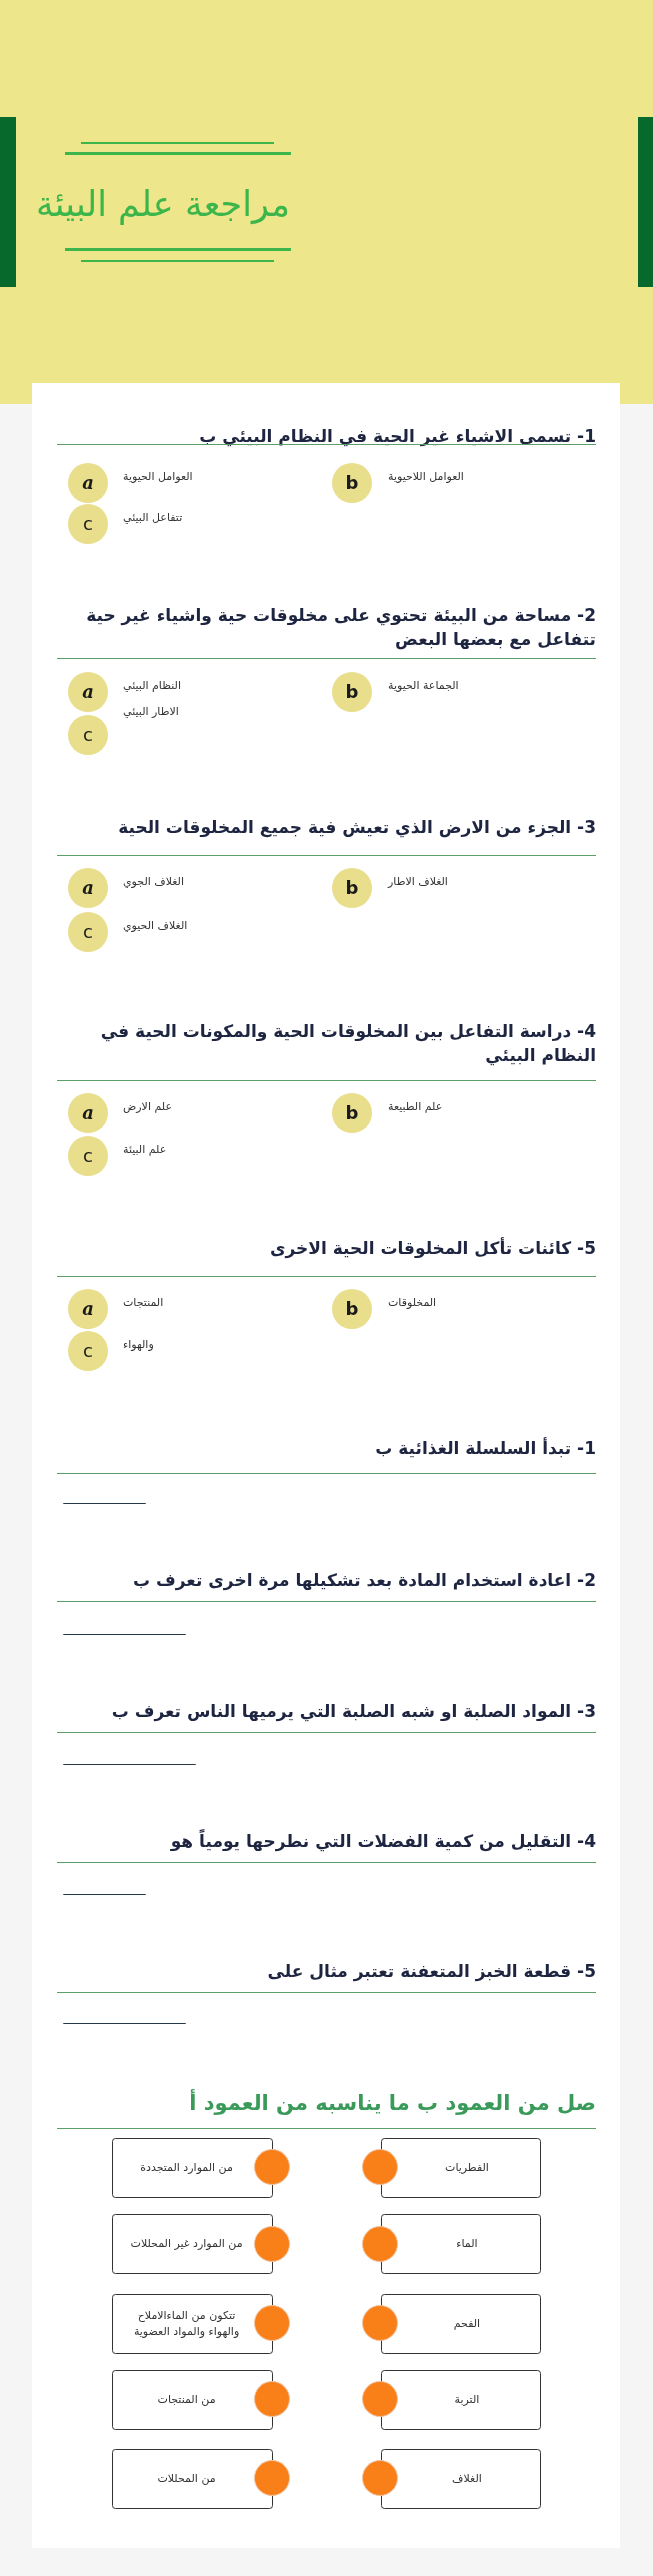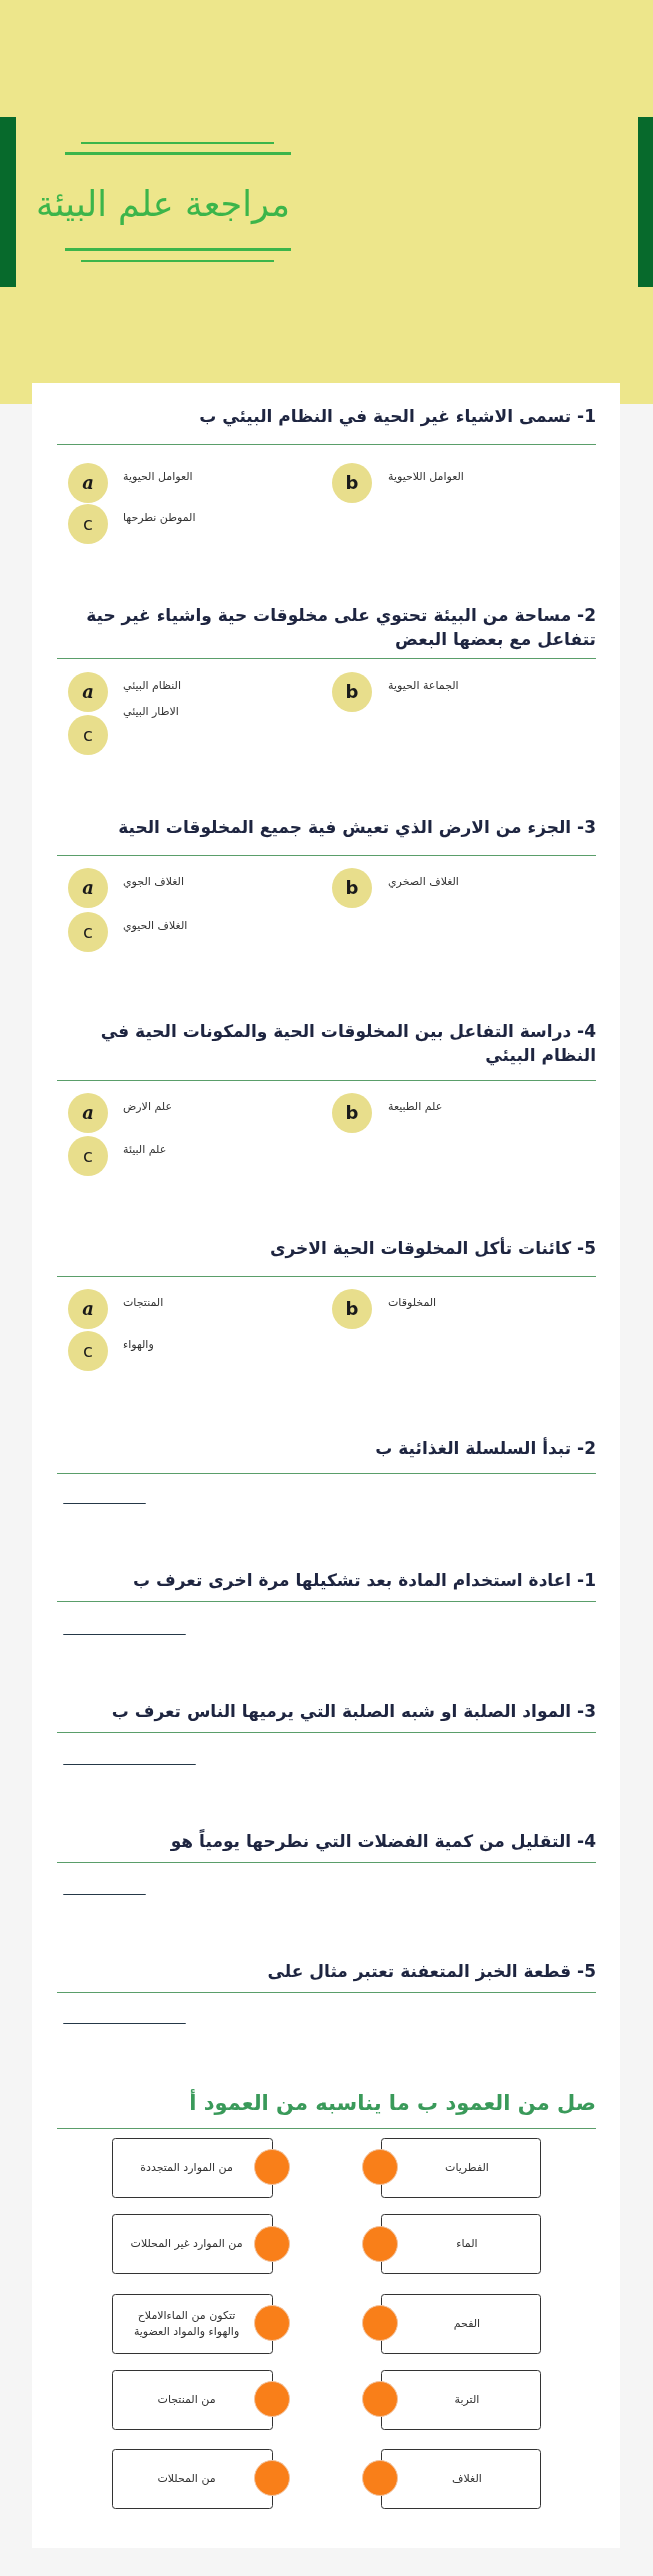--- a/index.html
+++ b/index.html
@@ -64,44 +64,44 @@
   <div class="side-bar right"></div>
   <div class="deco-line" style="left:81px;top:142px;width:193px;height:1.7px"></div>
   <div class="deco-line" style="left:65px;top:152px;width:226px;height:3.4px"></div>
   <div class="header-title">مراجعة علم البيئة</div>
   <div class="deco-line" style="left:65px;top:248px;width:226px;height:3.4px"></div>
   <div class="deco-line" style="left:81px;top:260px;width:193px;height:1.7px"></div>
 </div>
 
 <div class="card"></div>
 
-<div class="q-heading" style="top:404px">1- تسمى الاشياء غير الحية في النظام البيئي ب</div>
+<div class="q-heading" style="top:424px">1- تسمى الاشياء غير الحية في النظام البيئي ب</div>
 <div class="rule" style="top:444px"></div>
 <div class="badge a" style="left:68px;top:463px">a</div>
 <span class="opt-label" style="left:123px;top:469px">العوامل الحيوية</span>
 <div class="badge b" style="left:332px;top:463px">b</div>
 <span class="opt-label" style="left:388px;top:469px">العوامل اللاحيوية</span>
 <div class="badge c" style="left:68px;top:504px">c</div>
-<span class="opt-label" style="left:123px;top:510px">الموطن نطرحها</span>
+<span class="opt-label" style="left:123px;top:510px">تتفاعل البيئي</span>
 
 <div class="q-heading two-line" style="top:603px">2- مساحة من البيئة تحتوي على مخلوقات حية واشياء غير حية تتفاعل مع بعضها البعض</div>
 <div class="rule" style="top:658px"></div>
 <div class="badge a" style="left:68px;top:672px">a</div>
 <span class="opt-label" style="left:123px;top:678px">النظام البيئي</span>
 <div class="badge b" style="left:332px;top:672px">b</div>
 <span class="opt-label" style="left:388px;top:678px">الجماعة الحيوية</span>
 <div class="badge c" style="left:68px;top:715px">c</div>
 <span class="opt-label" style="left:123px;top:704px">الاطار البيئي</span>
 
 <div class="q-heading" style="top:815px">3- الجزء من الارض الذي تعيش فية جميع المخلوقات الحية</div>
 <div class="rule" style="top:855px"></div>
 <div class="badge a" style="left:68px;top:868px">a</div>
 <span class="opt-label" style="left:123px;top:874px">الغلاف الجوي</span>
 <div class="badge b" style="left:332px;top:868px">b</div>
-<span class="opt-label" style="left:388px;top:874px">الغلاف الصخري</span>
+<span class="opt-label" style="left:388px;top:874px">الغلاف الاطار</span>
 <div class="badge c" style="left:68px;top:912px">c</div>
 <span class="opt-label" style="left:123px;top:918px">الغلاف الحيوي</span>
 
 <div class="q-heading two-line" style="top:1019px">4- دراسة التفاعل بين المخلوقات الحية والمكونات الحية في النظام البيئي</div>
 <div class="rule" style="top:1080px"></div>
 <div class="badge a" style="left:68px;top:1093px">a</div>
 <span class="opt-label" style="left:123px;top:1099px">علم الارض</span>
 <div class="badge b" style="left:332px;top:1093px">b</div>
 <span class="opt-label" style="left:388px;top:1099px">علم الطبيعة</span>
 <div class="badge c" style="left:68px;top:1136px">c</div>
@@ -109,25 +109,25 @@
 
 <div class="q-heading" style="top:1236px">5- كائنات تأكل المخلوقات الحية الاخرى</div>
 <div class="rule" style="top:1276px"></div>
 <div class="badge a" style="left:68px;top:1289px">a</div>
 <span class="opt-label" style="left:123px;top:1295px">المنتجات</span>
 <div class="badge b" style="left:332px;top:1289px">b</div>
 <span class="opt-label" style="left:388px;top:1295px">المخلوقات</span>
 <div class="badge c" style="left:68px;top:1331px">c</div>
 <span class="opt-label" style="left:123px;top:1337px">والهواء</span>
 
-<div class="q-heading" style="top:1436px">2- تبدأ السلسلة الغذائية ب</div>
+<div class="q-heading" style="top:1436px">1- تبدأ السلسلة الغذائية ب</div>
 <div class="rule" style="top:1473px"></div>
 <div class="blank" style="top:1503px;width:83px"></div>
 
-<div class="q-heading" style="top:1568px">1- اعادة استخدام المادة بعد تشكيلها مرة اخرى تعرف ب</div>
+<div class="q-heading" style="top:1568px">2- اعادة استخدام المادة بعد تشكيلها مرة اخرى تعرف ب</div>
 <div class="rule" style="top:1601px"></div>
 <div class="blank" style="top:1634px;width:123px"></div>
 
 <div class="q-heading" style="top:1699px">3- المواد الصلبة او شبه الصلبة التي يرميها الناس تعرف ب</div>
 <div class="rule" style="top:1732px"></div>
 <div class="blank" style="top:1764px;width:133px"></div>
 
 <div class="q-heading" style="top:1829px">4- التقليل من كمية الفضلات التي نطرحها يومياً هو</div>
 <div class="rule" style="top:1862px"></div>
 <div class="blank" style="top:1894px;width:83px"></div>

